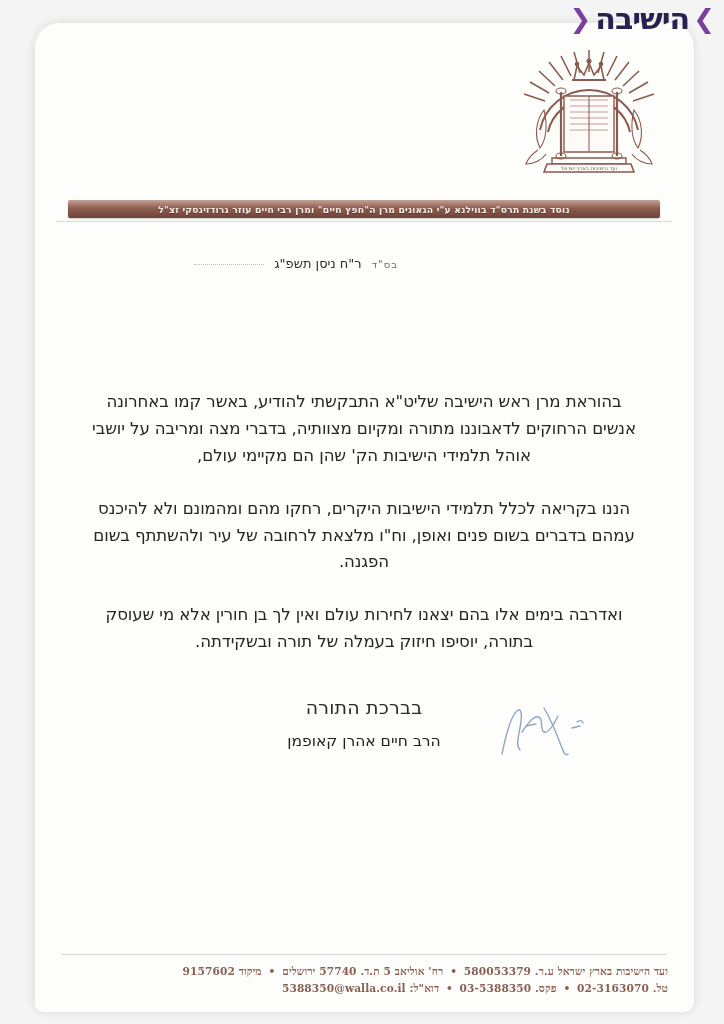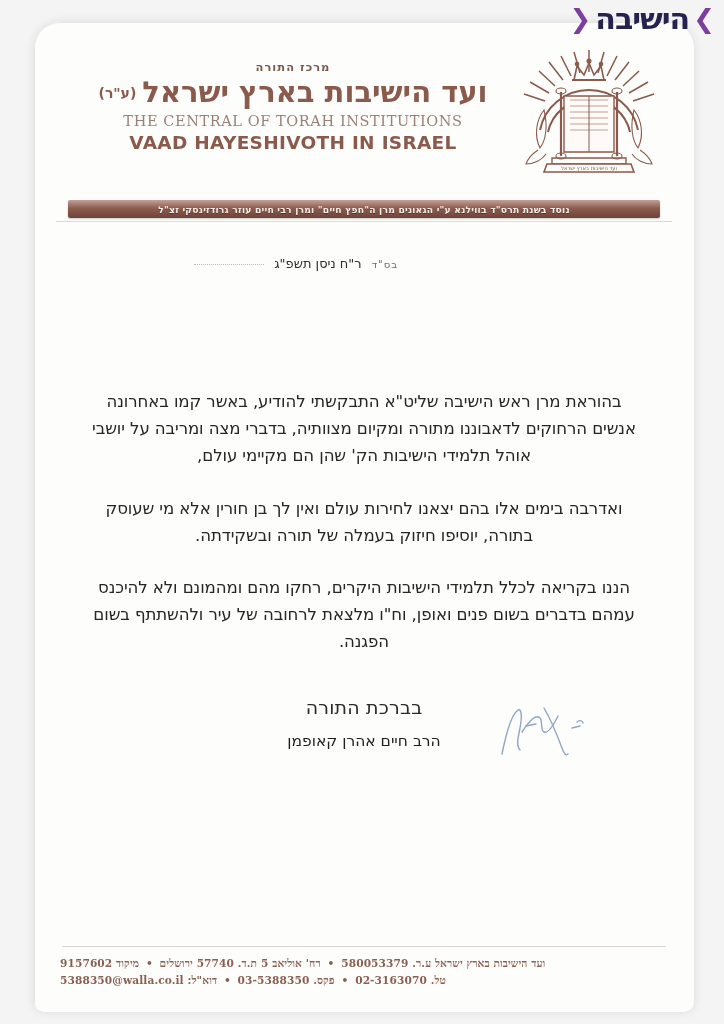--- a/index.html
+++ b/index.html
@@ -205,23 +205,23 @@
     font-size: 15.5px;
     color: #1f1f1f;
     margin-top: 14px;
     position: relative;
     z-index: 2;
   }
 
   
   #footer {
     position: absolute;
-    left: 0; right: 0; bottom: 12px;
-    direction: rtl;
-    text-align: left;
+    left: 0; right: 0; bottom: 4px;
+    direction: rtl;
+    text-align: right;
     padding: 12px 26px;
   }
   #footer-rule {
     border-top: 1px solid #d9d4cf;
     margin: 0 2px 8px 2px;
   }
   .foot-line {
     font-family: "DejaVu Serif", "Liberation Serif", serif;
     font-size: 10.6px;
     font-weight: 700;
@@ -294,47 +294,39 @@
             <path d="M24 106 C18 110 14 114 12 120 C20 120 28 116 32 110"></path>
             <path d="M126 106 C132 110 136 114 138 120 C130 120 122 116 118 110"></path>
 
             <path d="M38 114 L112 114 L112 120 L38 120 Z" stroke-width="1.4"></path>
             <path d="M33 120 L117 120 L120 128 L30 128 Z" stroke-width="1.6" fill="#fdfaf8"></path>
           </g>
           <text x="75" y="126" text-anchor="middle" font-size="5.2" fill="#8a5a4c" font-family="DejaVu Sans, sans-serif" direction="rtl">ועד הישיבות בארץ ישראל</text>
         </svg>
       </div>
 
-      <div id="titleblock">
-        <div class="t-super">מרכז התורה</div>
-        <div class="t-main">
-          <span>ועד הישיבות בארץ ישראל</span><span class="reg">(ע"ר)</span>
-        </div>
-        <div class="t-eng1">THE CENTRAL OF TORAH INSTITUTIONS</div>
-        <div class="t-eng2">VAAD HAYESHIVOTH IN ISRAEL</div>
-      </div>
     </div>
 
     <div id="ribbon-wrap">
       <div id="ribbon">
         <span id="ribbon-text">נוסד בשנת תרס"ד בווילנא ע"י הגאונים מרן ה"חפץ חיים" ומרן רבי חיים עוזר גרודזינסקי זצ"ל</span>
       </div>
       <div id="ribbon-rule"></div>
     </div>
 
     <div id="dateline">
       <span id="bsd">בס"ד</span>
       <span id="hebrew-date">ר"ח ניסן תשפ"ג</span>
       <span id="date-dots"></span>
     </div>
 
     <div id="body">
       <p class="para">בהוראת מרן ראש הישיבה שליט"א התבקשתי להודיע, באשר קמו באחרונה אנשים הרחוקים לדאבוננו מתורה ומקיום מצוותיה, בדברי מצה ומריבה על יושבי אוהל תלמידי הישיבות הק' שהן הם מקיימי עולם,</p>
+      <p class="para">הננו בקריאה לכלל תלמידי הישיבות היקרים, רחקו מהם ומהמונם ולא להיכנס עמהם בדברים בשום פנים ואופן, וח"ו מלצאת לרחובה של עיר ולהשתתף בשום הפגנה.</p>
       <p class="para">ואדרבה בימים אלו בהם יצאנו לחירות עולם ואין לך בן חורין אלא מי שעוסק בתורה, יוסיפו חיזוק בעמלה של תורה ובשקידתה.</p>
-      <p class="para">הננו בקריאה לכלל תלמידי הישיבות היקרים, רחקו מהם ומהמונם ולא להיכנס עמהם בדברים בשום פנים ואופן, וח"ו מלצאת לרחובה של עיר ולהשתתף בשום הפגנה.</p>
     </div>
 
     <div id="signature">
       <div id="sig-blessing">בברכת התורה</div>
       <svg id="sig-mark" viewBox="0 0 300 52" preserveAspectRatio="xMidYMid meet" aria-hidden="true">
         <g fill="none" stroke="#8fa6c4" stroke-width="1.4" stroke-linecap="round">
           <path d="M108 50 C112 30 118 10 124 6 C128 4 128 14 126 24 C124 34 122 42 126 46"></path>
           <path d="M128 28 C136 16 142 10 146 14 C149 17 146 26 150 28 C154 30 160 20 164 12"></path>
           <path d="M150 4 C156 14 162 28 168 44 C170 50 172 52 174 50"></path>
           <path d="M132 22 L142 20"></path>

